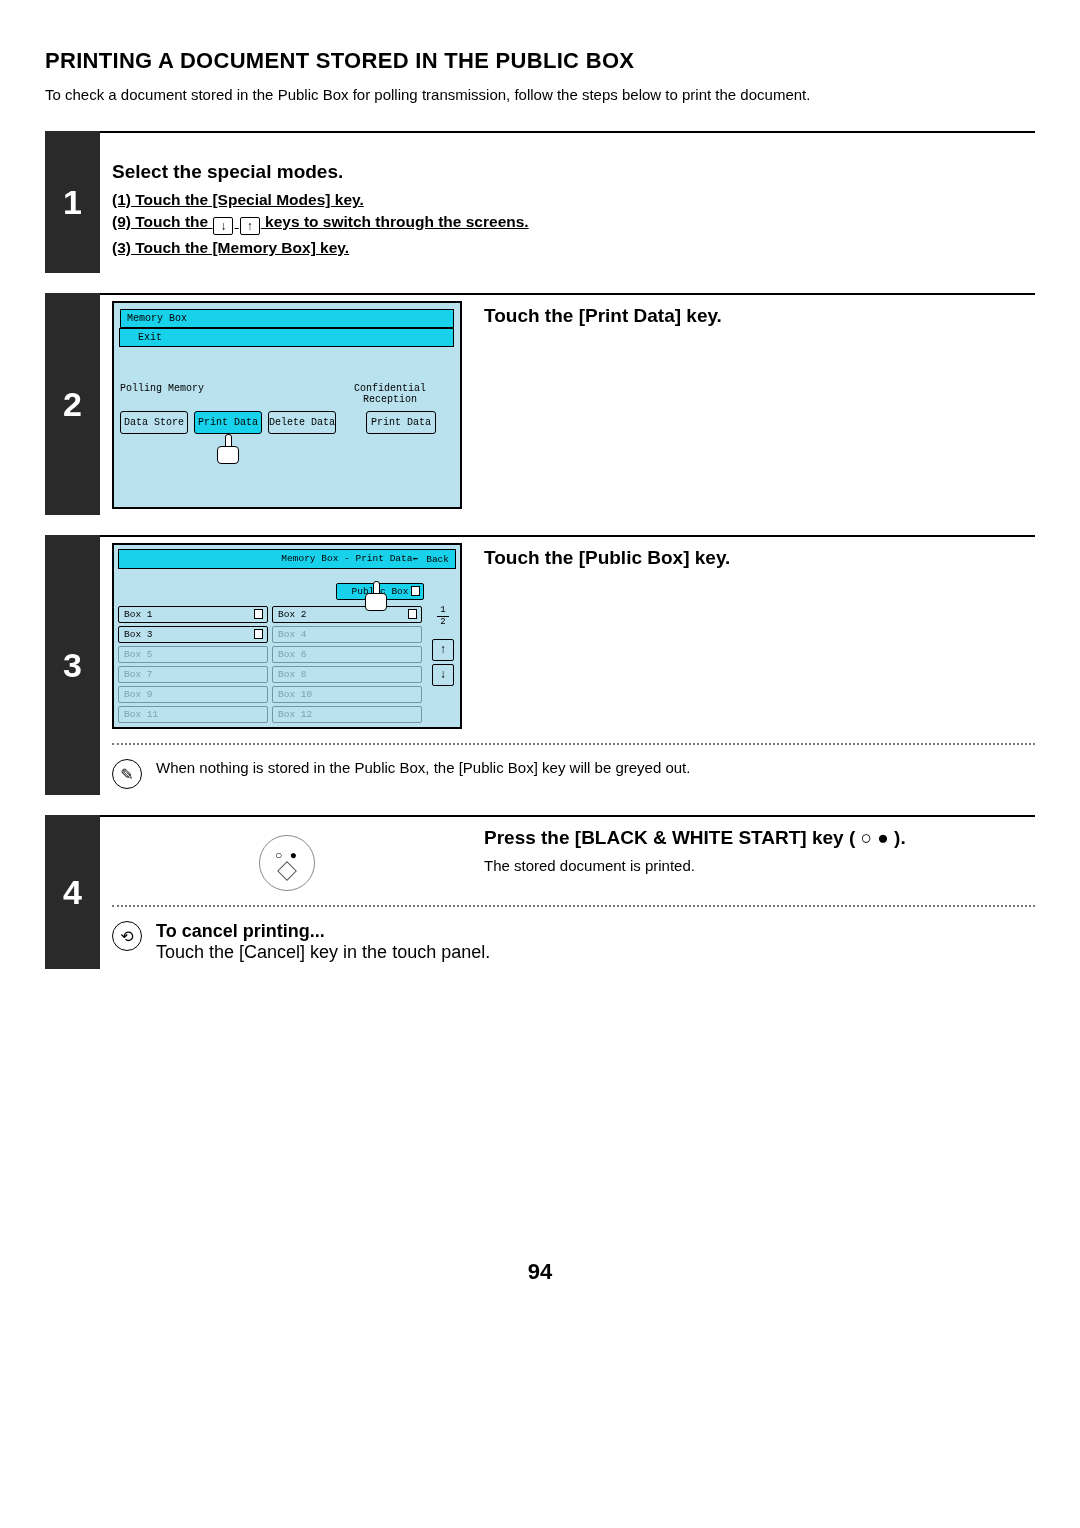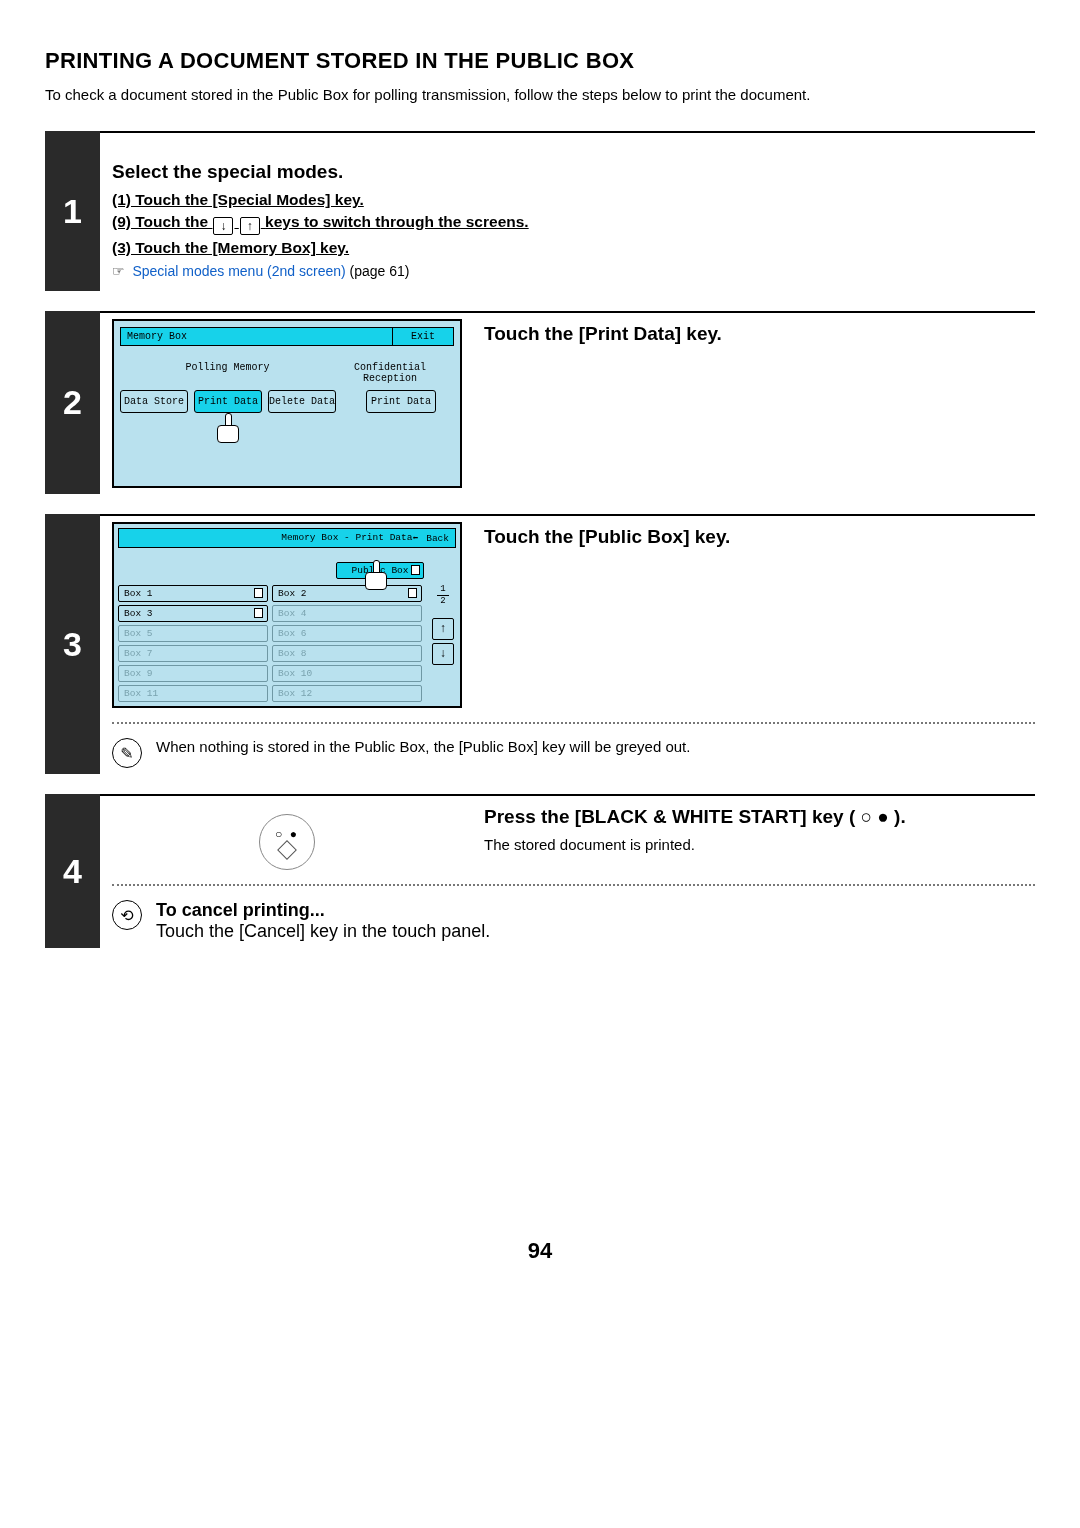--- a/index.html
+++ b/index.html
@@ -90,39 +90,40 @@
     background: #b9e1ee;
     width: 350px;
     padding: 6px;
     font-family: "Courier New", monospace;
     font-size: 10px;
   }
   .panel2 .titlebar {
     display: flex;
     justify-content: space-between;
     align-items: stretch;
-    margin-bottom: 16px;
+    margin-bottom: 36px;
+    flex-direction: column;
   }
   .panel2 .titlebar .title-box {
     background: #17d2ea;
     border: 1px solid #000;
     padding: 3px 6px;
     flex: 1;
   }
   .panel2 .titlebar .exit-btn {
     border: 1px solid #000;
     background: #17d2ea;
     padding: 3px 18px;
     margin-left: -1px;
   }
   .panel2 .labels {
     display: flex;
     margin-bottom: 6px;
   }
-  .panel2 .labels .lab1 { width: 215px; text-align: center; }
+  .panel2 .labels .lab1 { width: 215px; text-align: left; }
   .panel2 .labels .lab2 { width: 110px; text-align: center; line-height: 11px; }
   .panel2 .btn-row { display: flex; gap: 6px; }
   .panel2 .kbtn {
     border: 1px solid #000;
     background: #b9e1ee;
     border-radius: 3px;
     padding: 5px 0;
     text-align: center;
   }
   .panel2 .kbtn.sm { width: 68px; }
@@ -288,25 +289,20 @@
   <div class="step-body step1-body">
     <div class="step-heading">Select the special modes.</div>
     <div class="substep">(1)  Touch the [Special Modes] key.</div>
     <div class="substep">
       <span>(9)  Touch the </span>
       <span class="arrow-key">↓</span>
       <span class="arrow-key">↑</span>
       <span> keys to switch through the screens.</span>
     </div>
     <div class="substep">(3)  Touch the [Memory Box] key.</div>
-    <div class="link-row">
-      <span class="hand">☞</span>
-      <a>Special modes menu (2nd screen)</a>
-      <span class="page-ref"> (page 61)</span>
-    </div>
   </div>
 </div>
 
 <div class="step-row">
   <div class="step-num">2</div>
   <div class="step-body">
     <div class="two-col">
       <div class="panel-col">
         <div class="panel2">
           <div class="titlebar">

